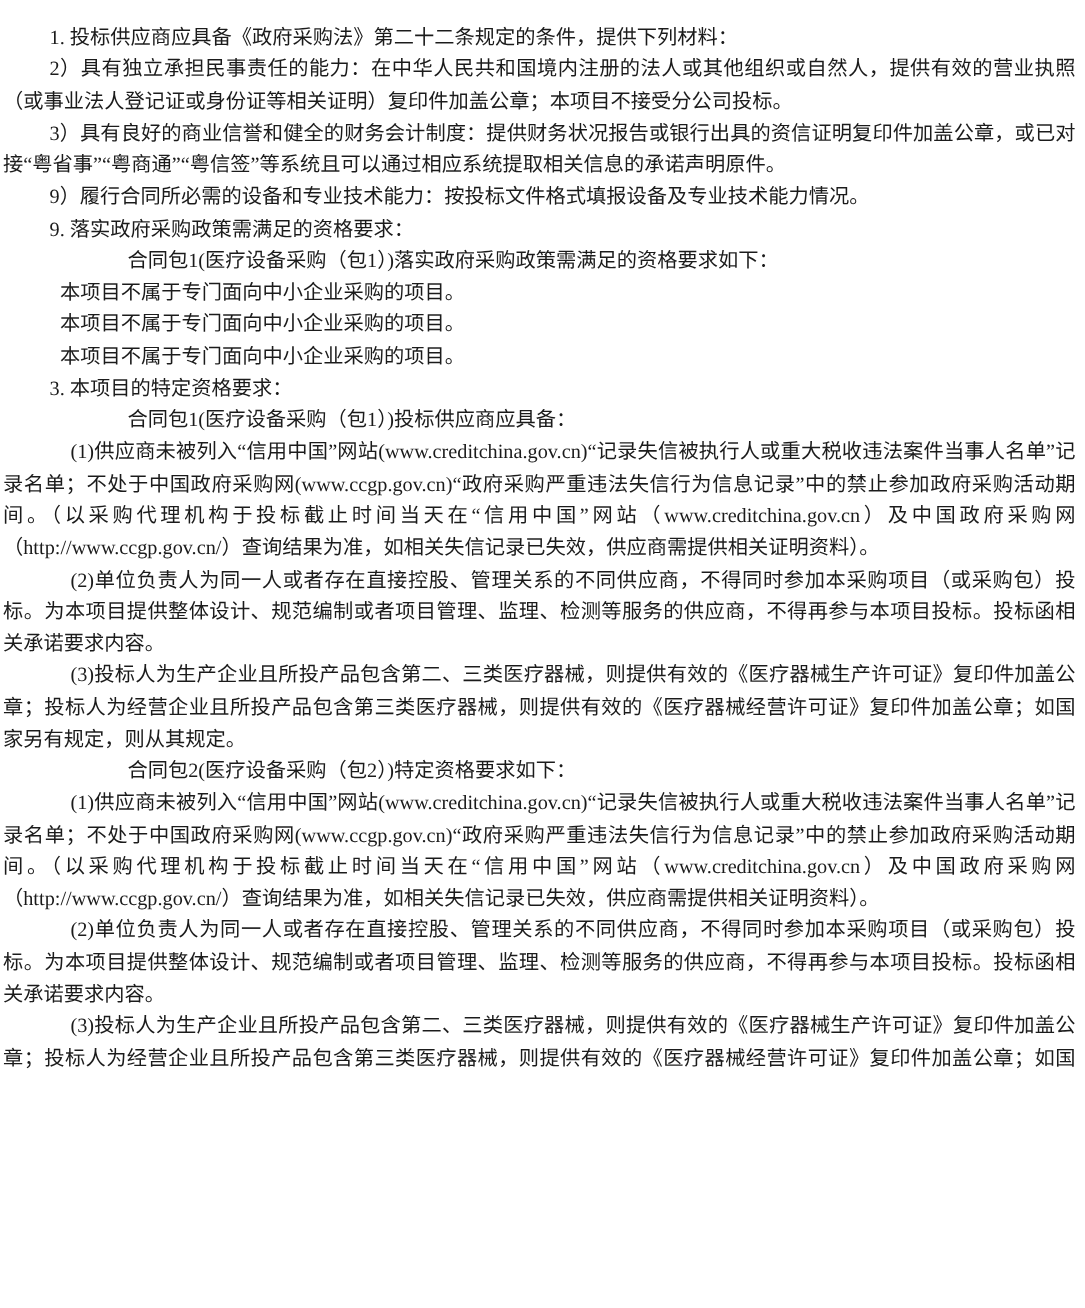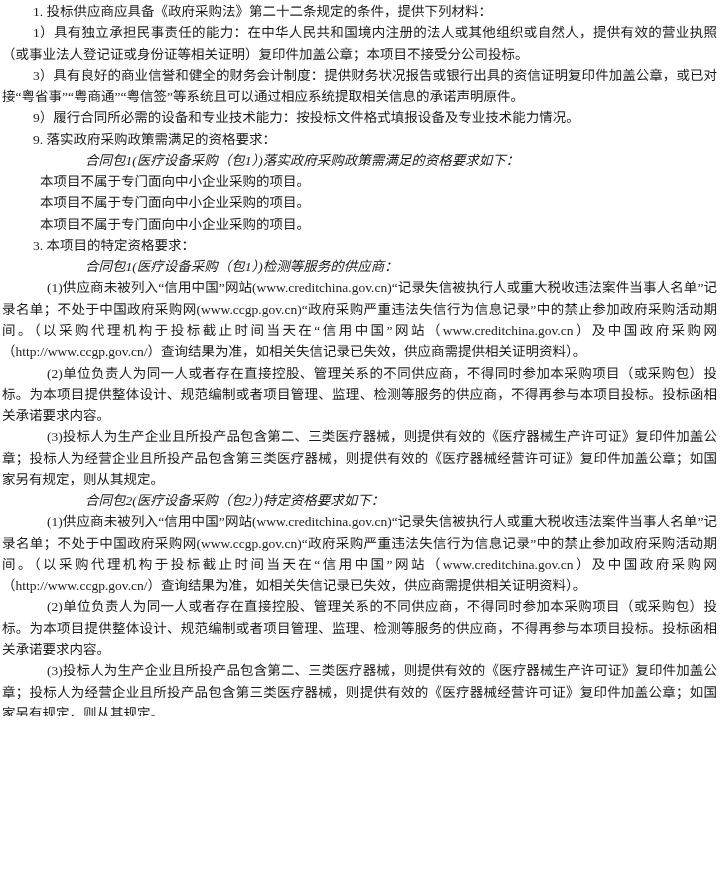--- a/index.html
+++ b/index.html
@@ -5,54 +5,54 @@
   html, body {
     margin: 0;
     padding: 0;
     background: #ffffff;
   }
   .doc {
     width: 723px;
     height: 716px;
     overflow: hidden;
     box-sizing: border-box;
-    padding: 1px 6px 0 2px;
+    padding: 14px 6px 0 2px;
     background: #ffffff;
     font-family: "Liberation Serif", "DejaVu Serif", serif;
     font-size: 13.5px;
     line-height: 21.27px;
     color: #1b1b1b;
     text-align: justify;
     word-break: normal;
   }
   .para {
     margin: 0;
     padding: 0;
   }
   
   .indent-num  { text-indent: 31px; }  
   .indent-sub  { text-indent: 45px; }  
   .indent-note { text-indent: 38px; }  
-  .indent-pkg  { text-indent: 83px; font-style: italic; }  
+  .indent-pkg  { text-indent: 83px; }  
 </style>
 </head>
 <body>
 
 <main class="doc" id="doc">
     <p class="para indent-num">1. 投标供应商应具备《政府采购法》第二十二条规定的条件，提供下列材料：</p>
-    <p class="para indent-num">1）具有独立承担民事责任的能力：在中华人民共和国境内注册的法人或其他组织或自然人，提供有效的营业执照（或事业法人登记证或身份证等相关证明）复印件加盖公章；本项目不接受分公司投标。</p>
+    <p class="para indent-num">2）具有独立承担民事责任的能力：在中华人民共和国境内注册的法人或其他组织或自然人，提供有效的营业执照（或事业法人登记证或身份证等相关证明）复印件加盖公章；本项目不接受分公司投标。</p>
     <p class="para indent-num">3）具有良好的商业信誉和健全的财务会计制度：提供财务状况报告或银行出具的资信证明复印件加盖公章，或已对接“粤省事”“粤商通”“粤信签”等系统且可以通过相应系统提取相关信息的承诺声明原件。</p>
     <p class="para indent-num">9）履行合同所必需的设备和专业技术能力：按投标文件格式填报设备及专业技术能力情况。</p>
     <p class="para indent-num">9. 落实政府采购政策需满足的资格要求：</p>
     <p class="para indent-pkg">合同包1(医疗设备采购（包1）)落实政府采购政策需满足的资格要求如下：</p>
     <p class="para indent-note">本项目不属于专门面向中小企业采购的项目。</p>
     <p class="para indent-note">本项目不属于专门面向中小企业采购的项目。</p>
     <p class="para indent-note">本项目不属于专门面向中小企业采购的项目。</p>
     <p class="para indent-num">3. 本项目的特定资格要求：</p>
-    <p class="para indent-pkg">合同包1(医疗设备采购（包1）)检测等服务的供应商：</p>
+    <p class="para indent-pkg">合同包1(医疗设备采购（包1）)投标供应商应具备：</p>
     <p class="para indent-sub">(1)供应商未被列入“信用中国”网站(www.creditchina.gov.cn)“记录失信被执行人或重大税收违法案件当事人名单”记录名单；不处于中国政府采购网(www.ccgp.gov.cn)“政府采购严重违法失信行为信息记录”中的禁止参加政府采购活动期间。（以采购代理机构于投标截止时间当天在“信用中国”网站（www.creditchina.gov.cn）及中国政府采购网（http://www.ccgp.gov.cn/）查询结果为准，如相关失信记录已失效，供应商需提供相关证明资料）。</p>
     <p class="para indent-sub">(2)单位负责人为同一人或者存在直接控股、管理关系的不同供应商，不得同时参加本采购项目（或采购包）投标。为本项目提供整体设计、规范编制或者项目管理、监理、检测等服务的供应商，不得再参与本项目投标。投标函相关承诺要求内容。</p>
     <p class="para indent-sub">(3)投标人为生产企业且所投产品包含第二、三类医疗器械，则提供有效的《医疗器械生产许可证》复印件加盖公章；投标人为经营企业且所投产品包含第三类医疗器械，则提供有效的《医疗器械经营许可证》复印件加盖公章；如国家另有规定，则从其规定。</p>
     <p class="para indent-pkg">合同包2(医疗设备采购（包2）)特定资格要求如下：</p>
     <p class="para indent-sub">(1)供应商未被列入“信用中国”网站(www.creditchina.gov.cn)“记录失信被执行人或重大税收违法案件当事人名单”记录名单；不处于中国政府采购网(www.ccgp.gov.cn)“政府采购严重违法失信行为信息记录”中的禁止参加政府采购活动期间。（以采购代理机构于投标截止时间当天在“信用中国”网站（www.creditchina.gov.cn）及中国政府采购网（http://www.ccgp.gov.cn/）查询结果为准，如相关失信记录已失效，供应商需提供相关证明资料）。</p>
     <p class="para indent-sub">(2)单位负责人为同一人或者存在直接控股、管理关系的不同供应商，不得同时参加本采购项目（或采购包）投标。为本项目提供整体设计、规范编制或者项目管理、监理、检测等服务的供应商，不得再参与本项目投标。投标函相关承诺要求内容。</p>
     <p class="para indent-sub">(3)投标人为生产企业且所投产品包含第二、三类医疗器械，则提供有效的《医疗器械生产许可证》复印件加盖公章；投标人为经营企业且所投产品包含第三类医疗器械，则提供有效的《医疗器械经营许可证》复印件加盖公章；如国家另有规定，则从其规定。</p>
   </main>
 
 </body></html>

